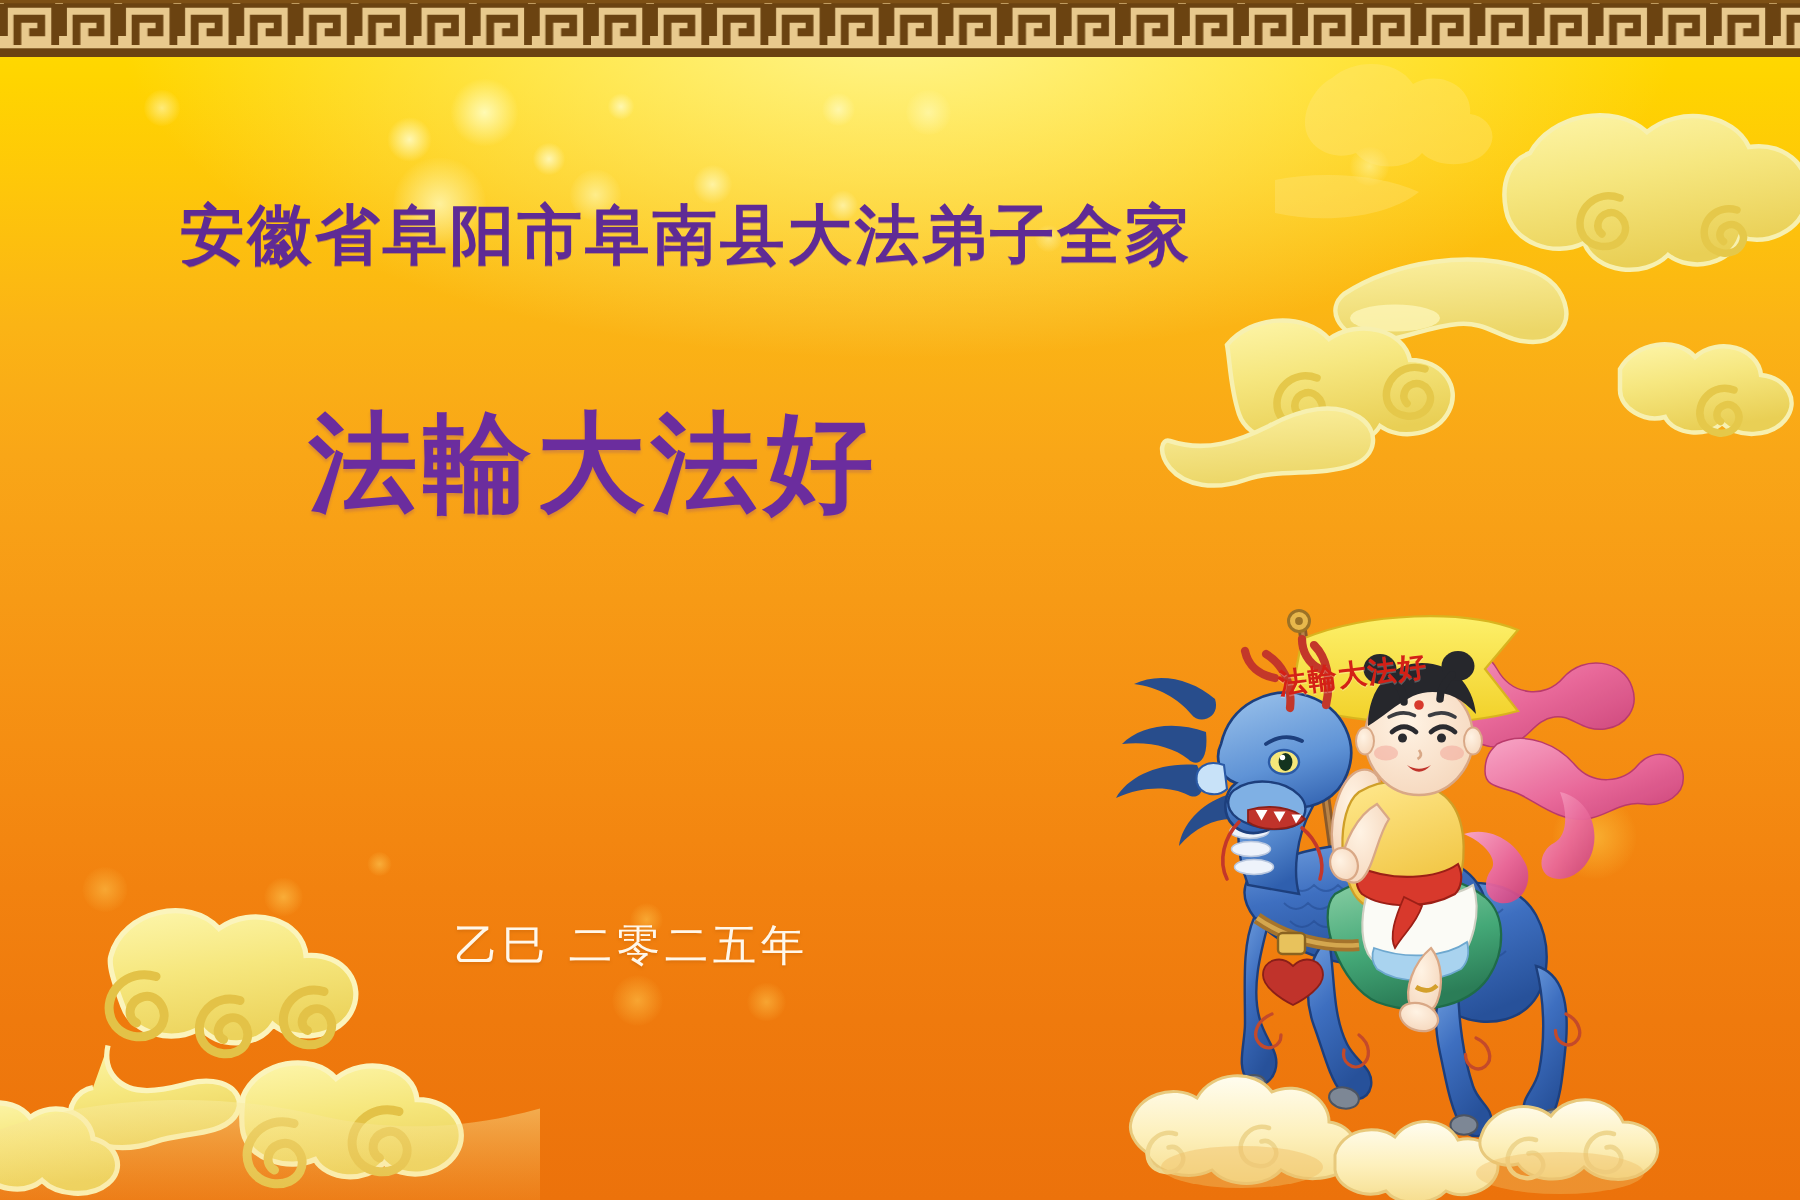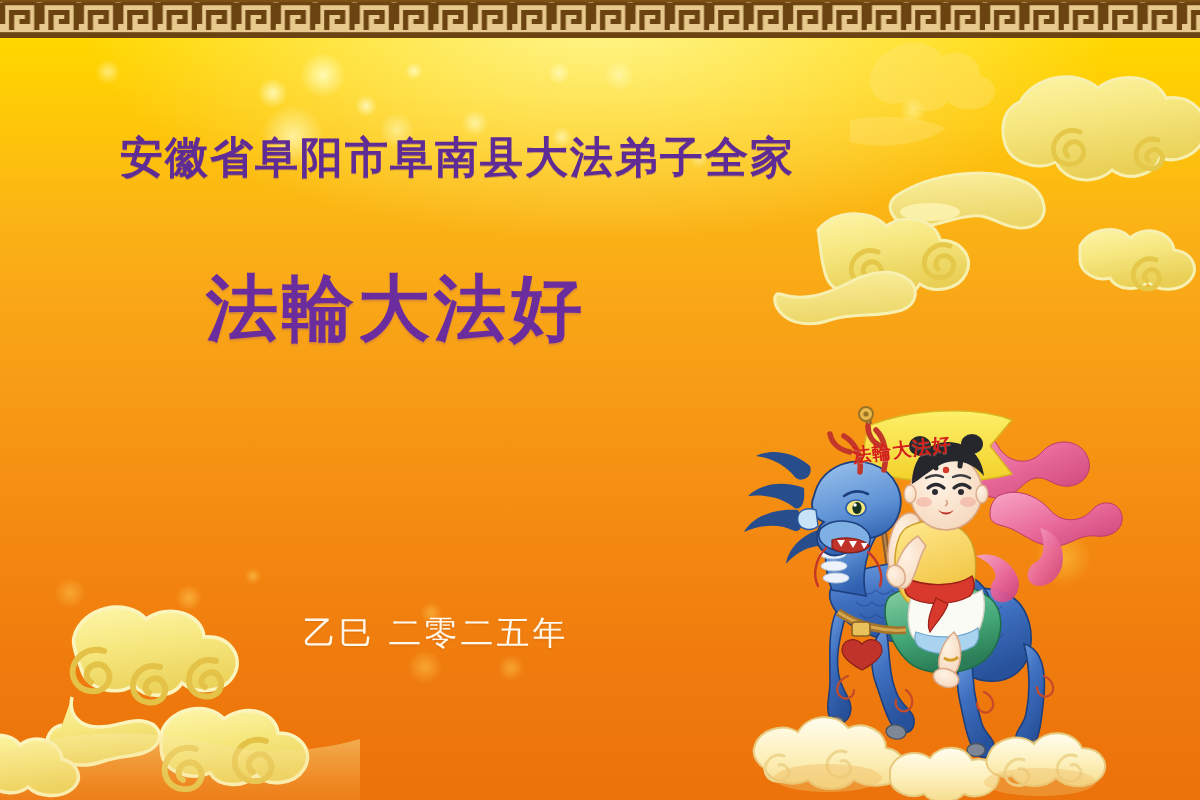--- a/index.html
+++ b/index.html
@@ -39,21 +39,21 @@
   .greet{
     position:absolute;font-weight:bold;color:#6b2d9e;
     font-size:72px;line-height:1;letter-spacing:4px;white-space:nowrap;
     font-family:"DejaVu Sans","Liberation Sans",sans-serif;
     text-shadow:0 2px 2px rgba(110,45,150,.22);
   }
   #greet1{left:206px;top:272px;}
   #greet2{left:116px;top:352px;}
   #datetext{
     position:absolute;left:303px;top:616px;
-    font-size:33px;line-height:1;letter-spacing:3px;color:#fff7ea;
+    font-size:29px;line-height:1;letter-spacing:3px;color:#fff7ea;
     font-family:"DejaVu Sans","Liberation Sans",sans-serif;
     white-space:nowrap;
     text-shadow:0 1px 2px rgba(180,90,10,.35);
   }
 
   
   #illus{position:absolute;left:740px;top:400px;width:400px;height:400px;}
   #banner-text{
     position:absolute;left:852px;top:436px;width:120px;
     color:#d42016;font-weight:bold;font-size:19px;letter-spacing:1px;

